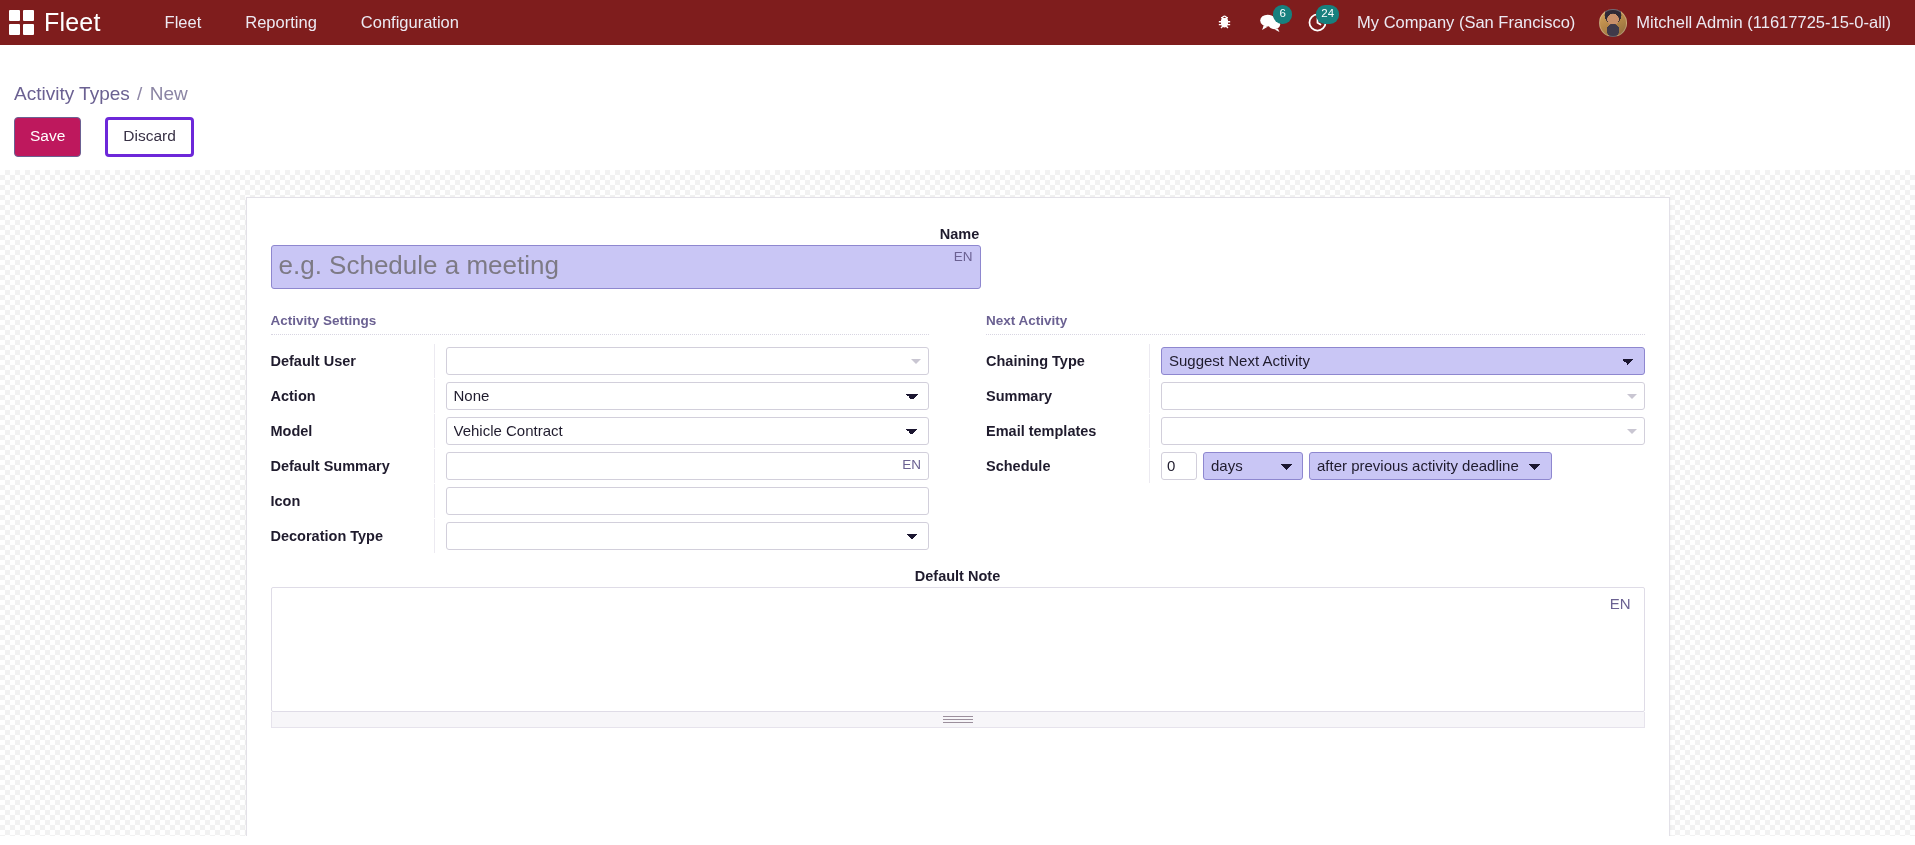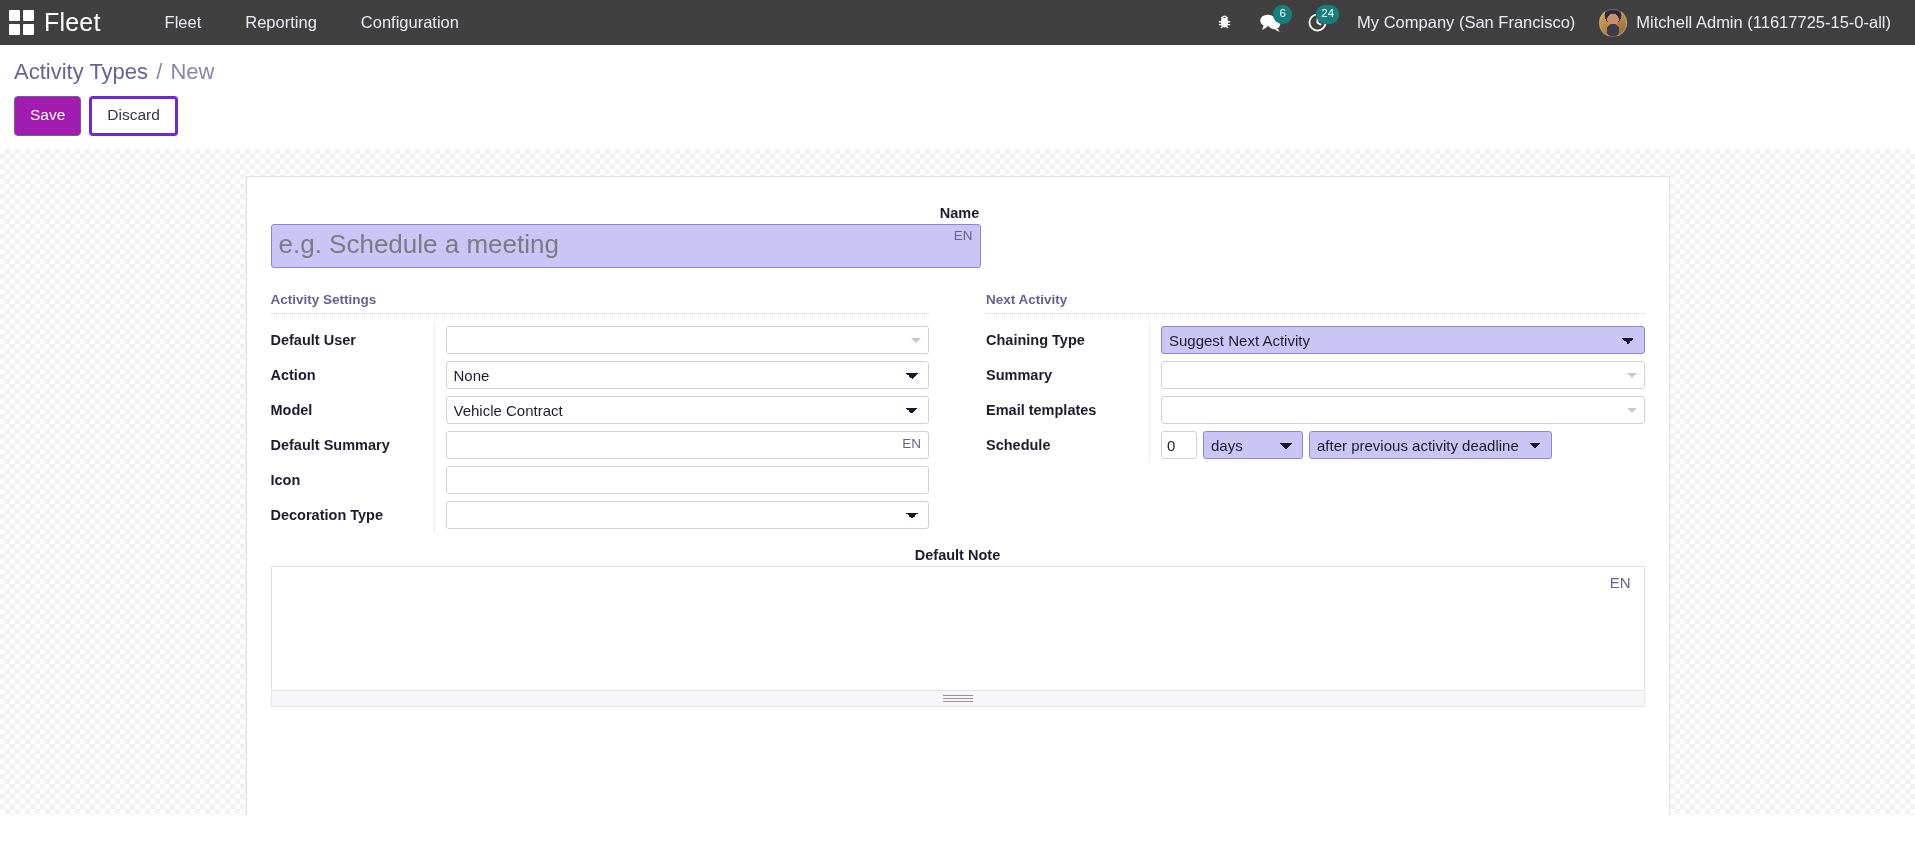--- a/index.html
+++ b/index.html
@@ -6,21 +6,21 @@
   html, body {
     width: 1915px; height: 845px;
     font-family: "Liberation Sans", sans-serif;
     background: #ffffff;
     overflow: hidden;
   }
 
   
   .navbar {
     height: 45px;
-    background: #404040;
+    background: #7f1d1d;
     display: flex;
     align-items: center;
     padding: 0 14px 0 8px;
     color: #f4f3f7;
     position: relative;
   }
   .apps-grid {
     width: 26px; height: 26px;
     display: grid;
     grid-template-columns: 11px 11px;
@@ -105,44 +105,45 @@
   }
   .user-name { font-size: 16.5px; color: #ece9f2; white-space: nowrap; }
 
   
   .control-panel {
     background: #ffffff;
     padding: 14px 14px 0 14px;
     border-bottom: 0;
   }
   .breadcrumb {
-    font-size: 22px;
+    font-size: 19px;
     color: #6b6192;
     font-weight: 400;
     line-height: 1.2;
     margin-bottom: 11px;
+    margin-top: 24px;
   }
   .breadcrumb .crumb-link { cursor: pointer; }
   .breadcrumb .sep { color: #8d86a6; padding: 0 2px; }
   .breadcrumb .crumb-current { color: #8b85a4; }
 
   .btn-row { display: flex; gap: 0; padding-bottom: 13px; }
   .btn {
     font-size: 15.5px;
     font-family: "Liberation Sans", sans-serif;
     padding: 6px 15px 7px;
     border-radius: 4px;
     cursor: pointer;
     line-height: 1.35;
   }
   .btn-primary {
-    background: #a21caf;
+    background: #be185d;
     color: #ffffff;
     border: 1px solid #6b6192;
-    margin-right: 8px;
+    margin-right: 24px;
   }
   .btn-secondary {
     background: #ffffff;
     color: #383145;
     border: 3px solid #6d28d9;
   }
 
   
   .view-area {
     position: relative;

